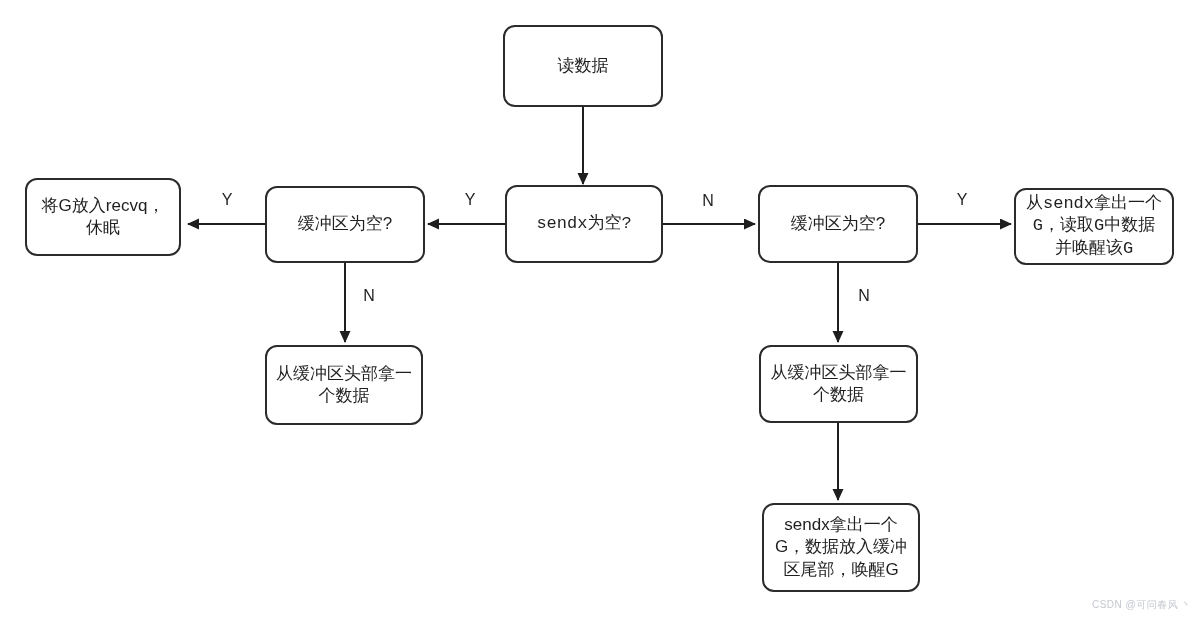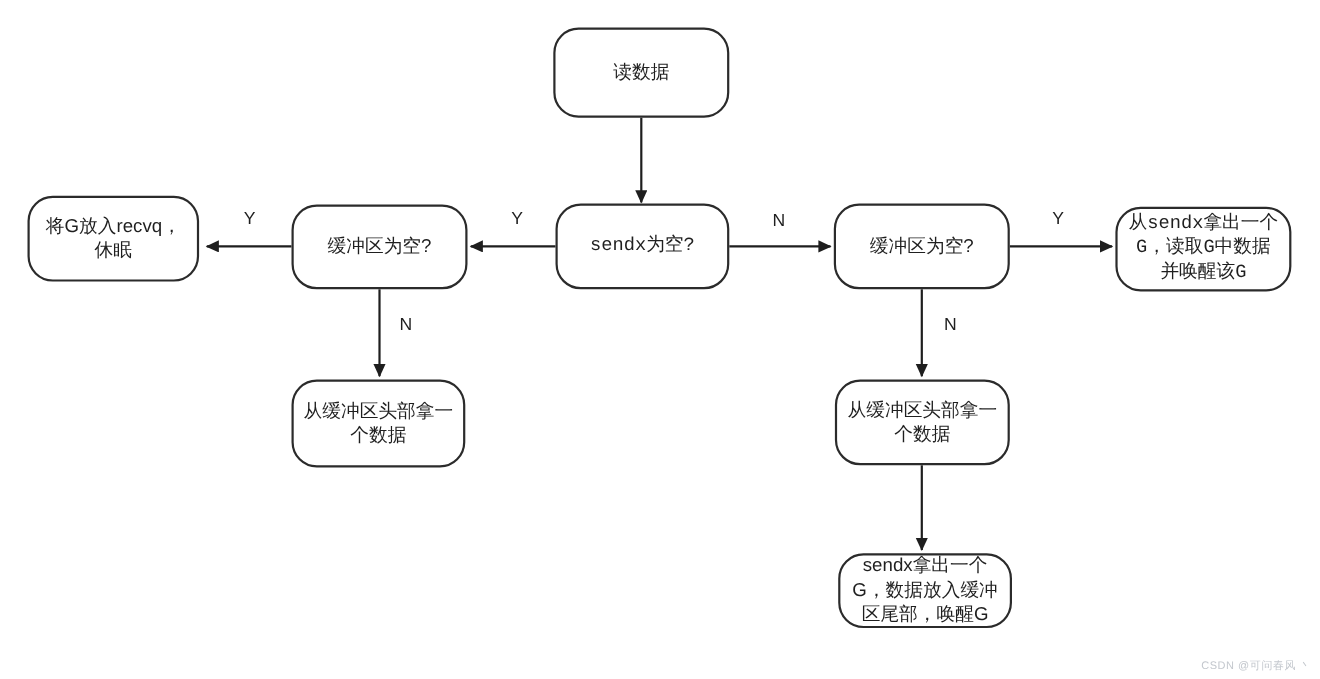--- a/index.html
+++ b/index.html
@@ -17,21 +17,21 @@
   }
   .edges {
     position: absolute;
     left: 0;
     top: 0;
     pointer-events: none;
   }
   .node {
     position: absolute;
     border: 2px solid #2b2b2b;
-    border-radius: 23px;
+    border-radius: 12px;
     background: #ffffff;
     display: flex;
     align-items: center;
     justify-content: center;
     text-align: center;
     box-sizing: border-box;
   }
   .node-label {
     font-size: 17px;
     line-height: 1.32;
@@ -56,21 +56,21 @@
   }
   
   #n-read            { left: 503px;  top: 25px;  width: 160px; height: 82px; }
   #n-sendx-empty     { left: 505px;  top: 185px; width: 158px; height: 78px; font-family: Liberation Mono, monospace; }
   #n-buf-left        { left: 265px;  top: 186px; width: 160px; height: 77px; }
   #n-recvq           { left: 25px;   top: 178px; width: 156px; height: 78px; }
   #n-take-head-left  { left: 265px;  top: 345px; width: 158px; height: 80px; }
   #n-buf-right       { left: 758px;  top: 185px; width: 160px; height: 78px; }
   #n-from-sendx      { left: 1014px; top: 188px; width: 160px; height: 77px; font-family: Liberation Mono, monospace; }
   #n-take-head-right { left: 759px;  top: 345px; width: 159px; height: 78px; }
-  #n-sendx-tail      { left: 762px;  top: 503px; width: 158px; height: 68px; }
+  #n-sendx-tail      { left: 762px;  top: 503px; width: 158px; height: 89px; }
   
   #l-recvq-y      { left: 227px; top: 200px; }
   #l-bufleft-y    { left: 470px; top: 200px; }
   #l-bufright-n   { left: 708px; top: 201px; }
   #l-fromsendx-y  { left: 962px; top: 200px; }
   #l-left-down-n  { left: 369px; top: 296px; }
   #l-right-down-n { left: 864px; top: 296px; }
 </style>
 </head>
 <body>

